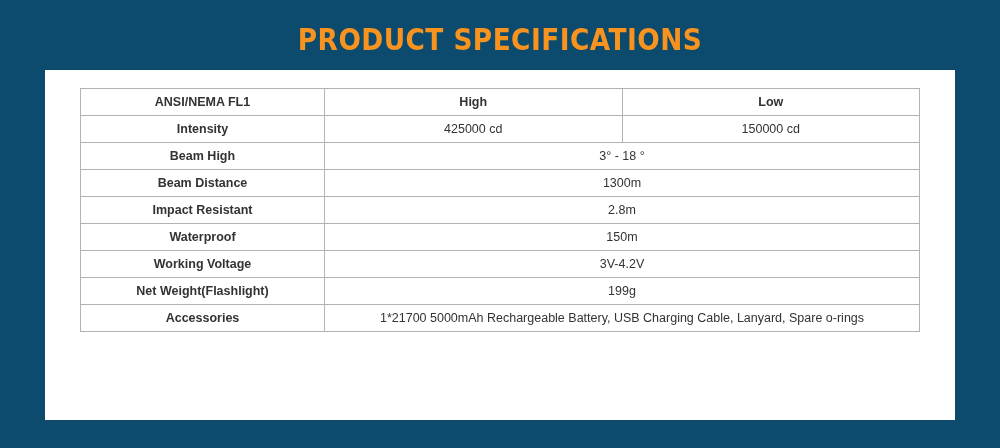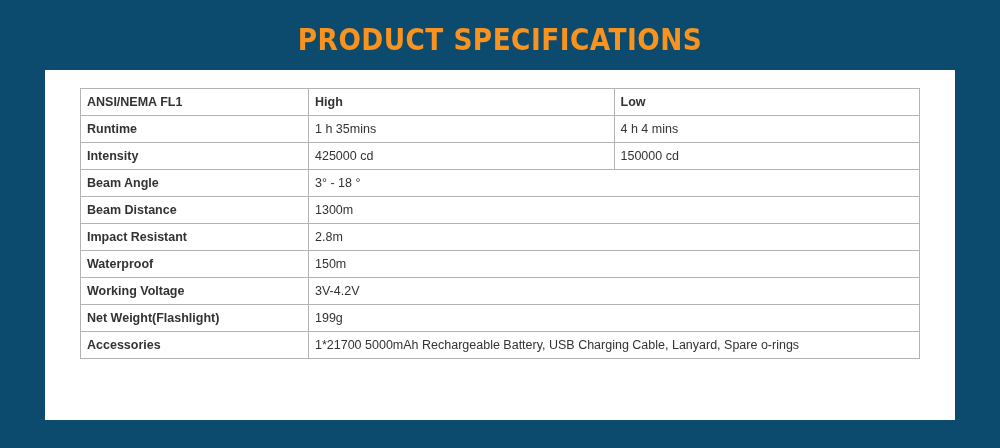--- a/index.html
+++ b/index.html
@@ -45,21 +45,22 @@
     top: 18px;
     width: 840px;
     border-collapse: collapse;
     table-layout: fixed;
   }
   table.spec td {
     border: 1px solid #b3b3b3;
     height: 26px;
     font-size: 12.5px;
     color: #333333;
-    padding: 0 6px;
+    padding: 0 14px;
+    text-align: center;
     vertical-align: middle;
     white-space: nowrap;
     overflow: hidden;
   }
   td.label {
     width: 215px;
     font-weight: bold;
     color: #3c3c3c;
   }
   td.val {
@@ -82,32 +83,27 @@
   <div class="card">
     <table class="spec">
       <tbody>
         <tr class="headrow">
           <td class="label">ANSI/NEMA FL1</td>
           <td class="val">High</td>
           <td class="val">Low</td>
         </tr>
 
         <tr>
-          <td class="label">Runtime</td>
-          <td class="val">1 h 35mins</td>
-          <td class="val">4 h 4 mins</td>
-        </tr>
-        <tr>
           <td class="label">Intensity</td>
           <td class="val">425000 cd</td>
           <td class="val">150000 cd</td>
         </tr>
 
         <tr>
-          <td class="label">Beam Angle</td>
+          <td class="label">Beam High</td>
           <td class="val" colspan="2">3° - 18 °</td>
         </tr>
         <tr>
           <td class="label">Beam Distance</td>
           <td class="val" colspan="2">1300m</td>
         </tr>
         <tr>
           <td class="label">Impact Resistant</td>
           <td class="val" colspan="2">2.8m</td>
         </tr>

